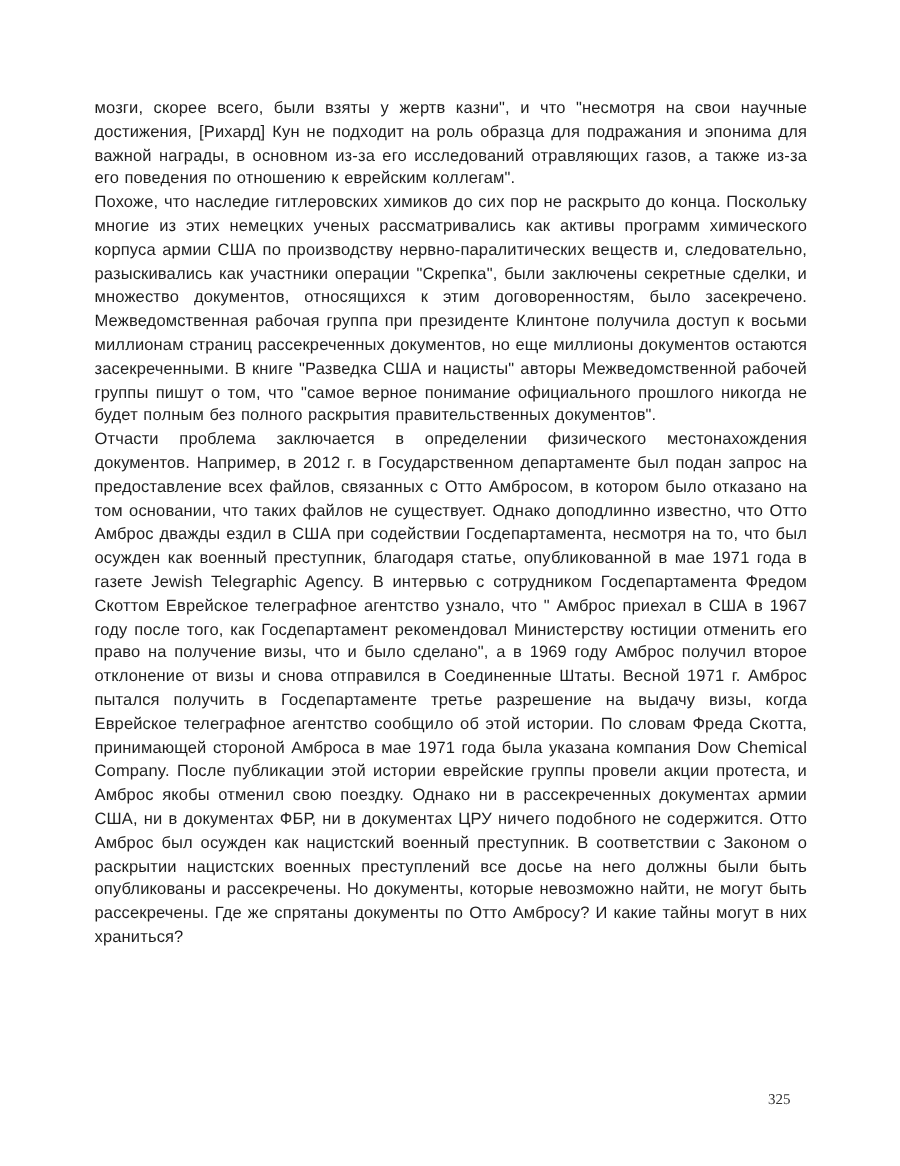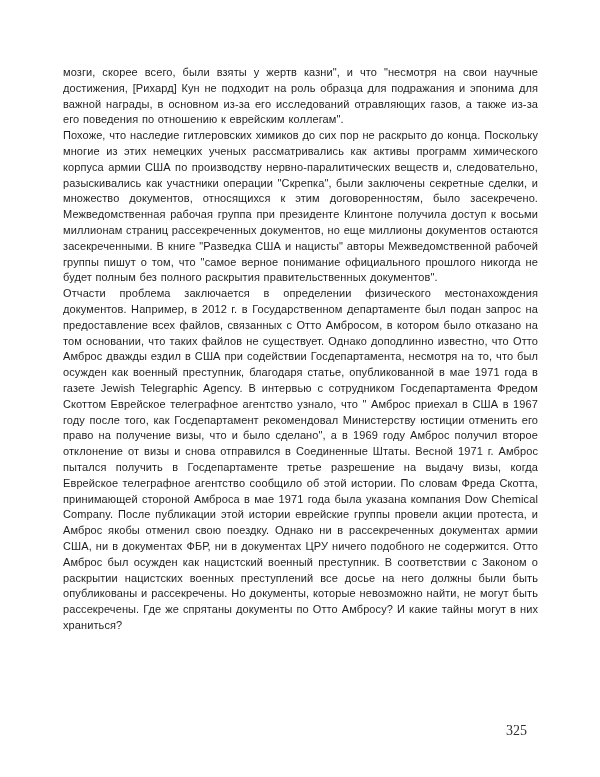--- a/index.html
+++ b/index.html
@@ -30,21 +30,21 @@
   .text-block p {
     margin: 0;
     padding: 0;
     text-indent: 0;
   }
   .page-number {
     position: absolute;
     right: 73px;
     bottom: 38px;
     font-family: "Liberation Serif", serif;
-    font-size: 14px;
+    font-size: 10px;
     color: #2e2e2e;
   }
 </style>
 </head>
 <body>
 
 <div class="page">
   <div class="text-block">
     <p>мозги, скорее всего, были взяты у жертв казни", и что "несмотря на свои научные достижения, [Рихард] Кун не подходит на роль образца для подражания и эпонима для важной награды, в основном из-за его исследований отравляющих газов, а также из-за его поведения по отношению к еврейским коллегам".</p>
     <p>Похоже, что наследие гитлеровских химиков до сих пор не раскрыто до конца. Поскольку многие из этих немецких ученых рассматривались как активы программ химического корпуса армии США по производству нервно-паралитических веществ и, следовательно, разыскивались как участники операции "Скрепка", были заключены секретные сделки, и множество документов, относящихся к этим договоренностям, было засекречено. Межведомственная рабочая группа при президенте Клинтоне получила доступ к восьми миллионам страниц рассекреченных документов, но еще миллионы документов остаются засекреченными. В книге "Разведка США и нацисты" авторы Межведомственной рабочей группы пишут о том, что "самое верное понимание официального прошлого никогда не будет полным без полного раскрытия правительственных документов".</p>

